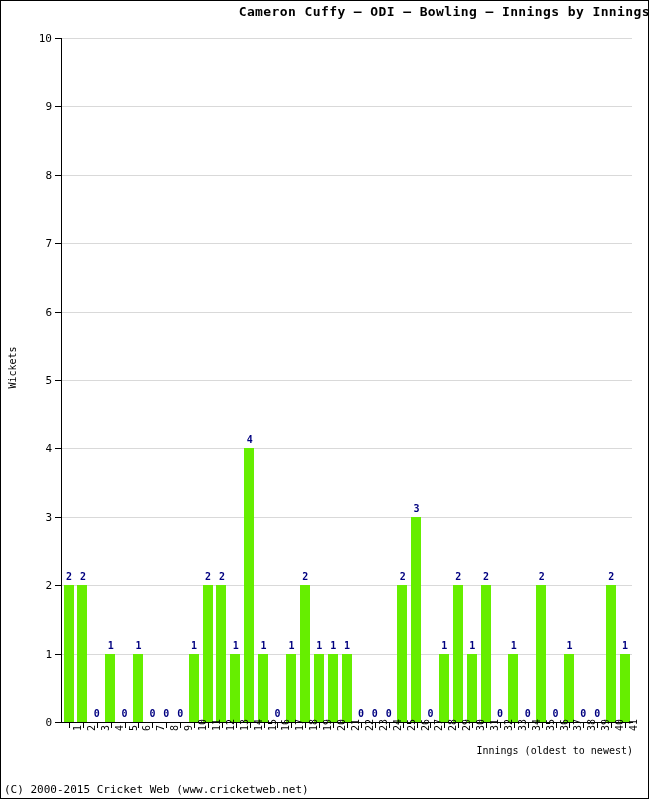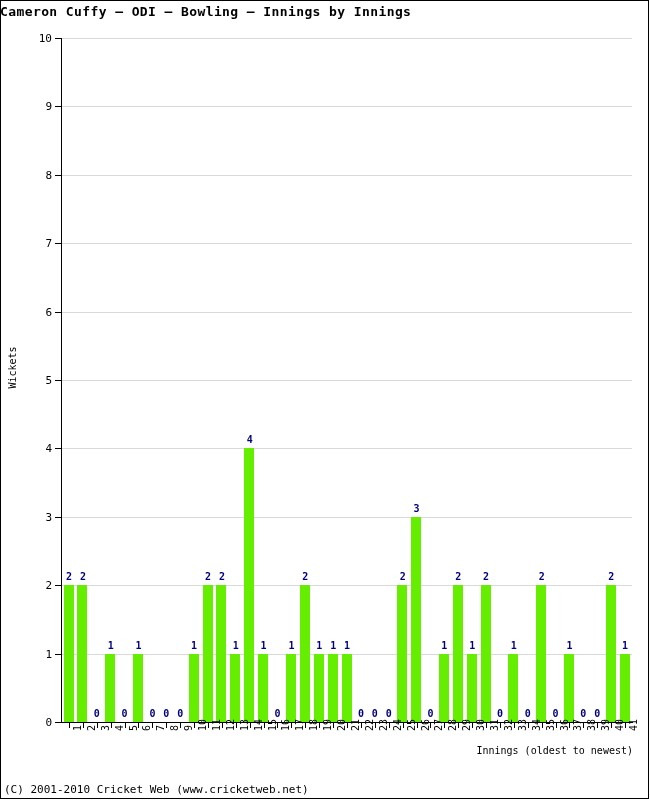--- a/index.html
+++ b/index.html
@@ -21,21 +21,21 @@
     width: 649px;
     height: 799px;
     border: 1px solid #000000;
     box-sizing: border-box;
   }
   #chart-title {
     position: absolute;
     left: 0;
     top: 4px;
     width: 650px;
-    text-align: left;
+    text-align: right;
     font-size: 13px;
     font-weight: bold;
     letter-spacing: 0.4px;
     white-space: nowrap;
   }
   
   #plot {
     position: absolute;
     left: 62px;
     top: 38px;
@@ -446,13 +446,13 @@
     <div class="xtick-label" style="left: 587.341px;">38</div>
     <div class="xtick" style="left: 597px;"></div>
     <div class="xtick-label" style="left: 601.244px;">39</div>
     <div class="xtick" style="left: 611px;"></div>
     <div class="xtick-label" style="left: 615.146px;">40</div>
     <div class="xtick" style="left: 625px;"></div>
     <div class="xtick-label" style="left: 629.049px;">41</div>
   </div>
 
 <div id="x-axis-title">Innings (oldest to newest)</div>
-<div id="copyright">(C) 2001-2010 Cricket Web (www.cricketweb.net)</div>
+<div id="copyright">(C) 2000-2015 Cricket Web (www.cricketweb.net)</div>
 
 </body></html>

